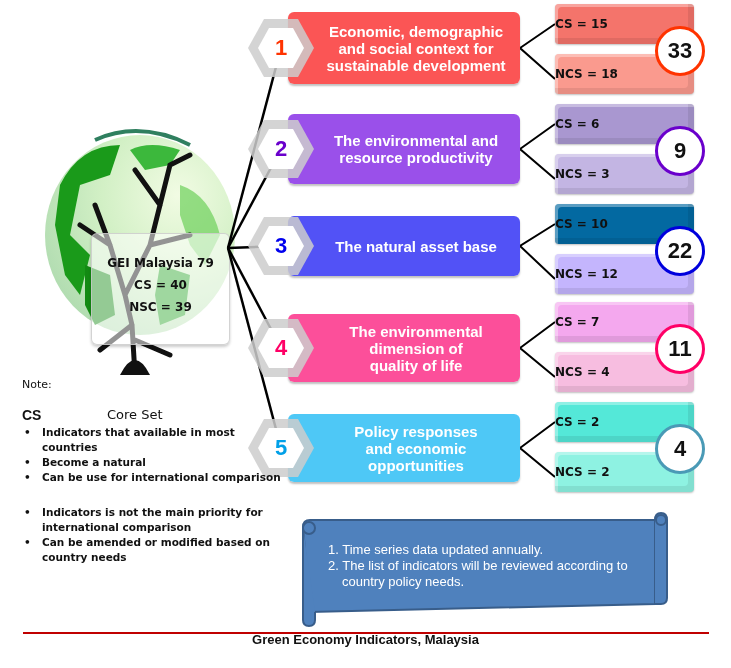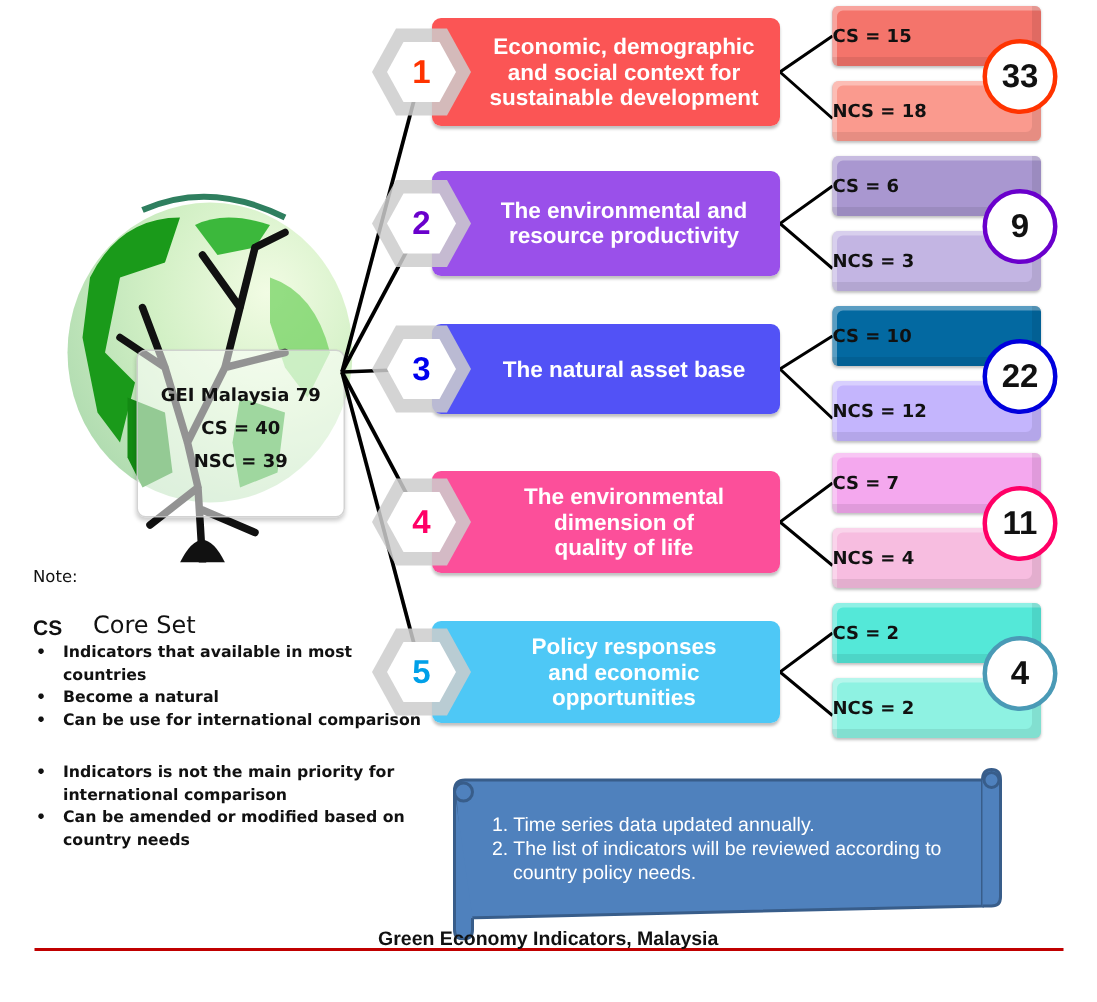--- a/index.html
+++ b/index.html
@@ -28,36 +28,36 @@
     .hex svg { width: 68px; height: 60px; display: block; }
     .hex-num { position: absolute; left: 0; top: 0; width: 68px; height: 60px; line-height: 60px; text-align: center; font-weight: bold; font-size: 22px; }
 
     
     .sub { position: absolute; left: 555px; width: 139px; height: 40px; border-radius: 4px; font-family: "DejaVu Sans", sans-serif; font-weight: bold; font-size: 12px; color: #111; text-align: left; line-height: 40px; box-shadow: inset -6px -6px 0 rgba(0,0,0,0.08), inset 3px 3px 0 rgba(255,255,255,0.35), 0 1px 2px rgba(0,0,0,0.25); }
     .total { position: absolute; left: 655px; width: 50px; height: 50px; border-radius: 50%; background: #fff; border-width: 3px; border-style: solid; box-sizing: border-box; text-align: center; line-height: 44px; font-weight: bold; font-size: 22px; color: #111; }
 
     
     .notes { position: absolute; left: 22px; top: 378px; width: 260px; font-family: "DejaVu Sans", sans-serif; font-size: 11px; color: #111; }
     .note-title { font-size: 11px; margin-bottom: 16px; }
-    .set-head { display: flex; align-items: flex-end; margin-bottom: 2px; }
+    .set-head { display: flex; align-items: flex-start; margin-bottom: 2px; gap: 45px; }
     .set-abbr { font-family: "Liberation Sans", sans-serif; font-weight: bold; font-size: 14px; width: 40px; }
     .set-abbr.ncs { font-size: 12px; }
-    .set-name { font-size: 16px; }
+    .set-name { font-size: 13px; }
     ul.blist { margin: 0 0 0 0; padding: 0 0 0 18px; list-style: none; }
     ul.blist li { position: relative; font-weight: bold; font-size: 10.5px; line-height: 15px; padding-left: 2px; }
     ul.blist li::before { content: "\2022"; position: absolute; left: -16px; top: 0; }
     .gap { height: 16px; }
 
     
     .scroll { position: absolute; left: 295px; top: 512px; width: 375px; height: 115px; }
     .scroll-text { position: absolute; left: 328px; top: 542px; width: 340px; font-family: "Liberation Sans", sans-serif; font-size: 13px; color: #fff; line-height: 16px; }
     .scroll-text div { padding-left: 14px; text-indent: -14px; }
 
     .rule { position: absolute; left: 23px; top: 632px; width: 686px; height: 2px; background: #c00000; }
-    .footer { position: absolute; left: 0; top: 618px; width: 731px; text-align: center; font-weight: bold; font-size: 13px; color: #111; }
+    .footer { position: absolute; left: 0; top: 632px; width: 731px; text-align: center; font-weight: bold; font-size: 13px; color: #111; }
   </style>
 </head>
 <body>
 
 <div id="canvas">
 
   <svg class="tree" viewBox="0 0 200 250">
     <defs>
       <radialGradient id="globeG" cx="0.7" cy="0.3" r="0.8">
         <stop offset="0" stop-color="#d8f5b0"></stop>

